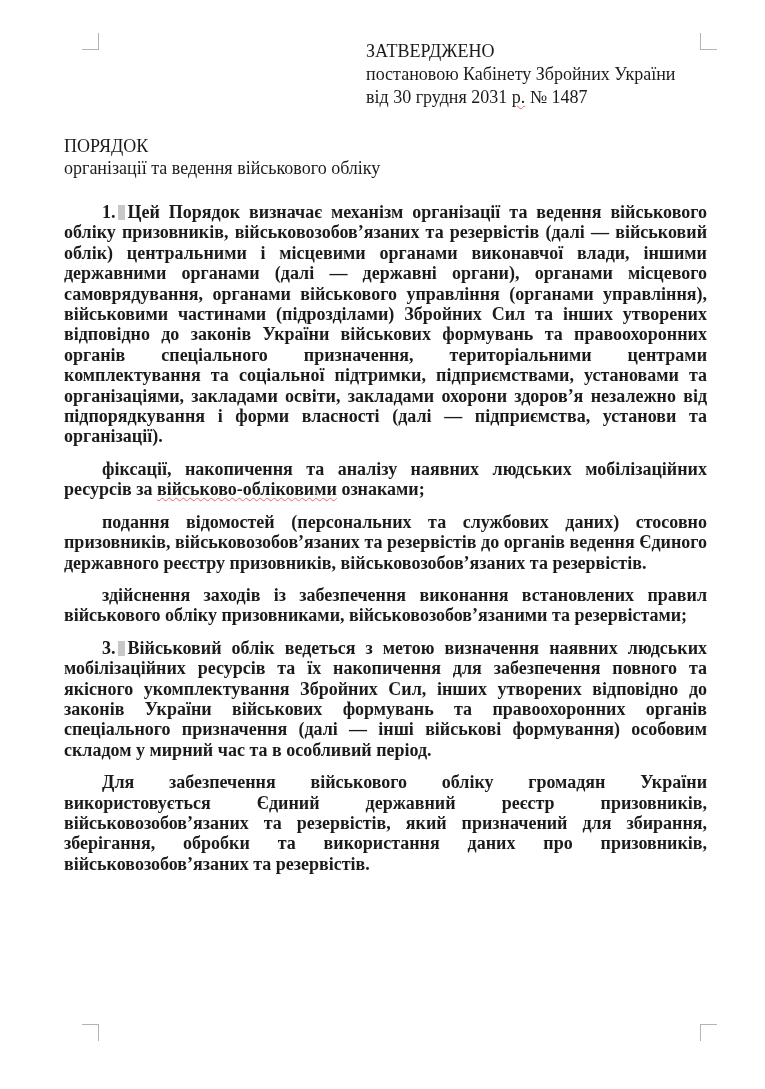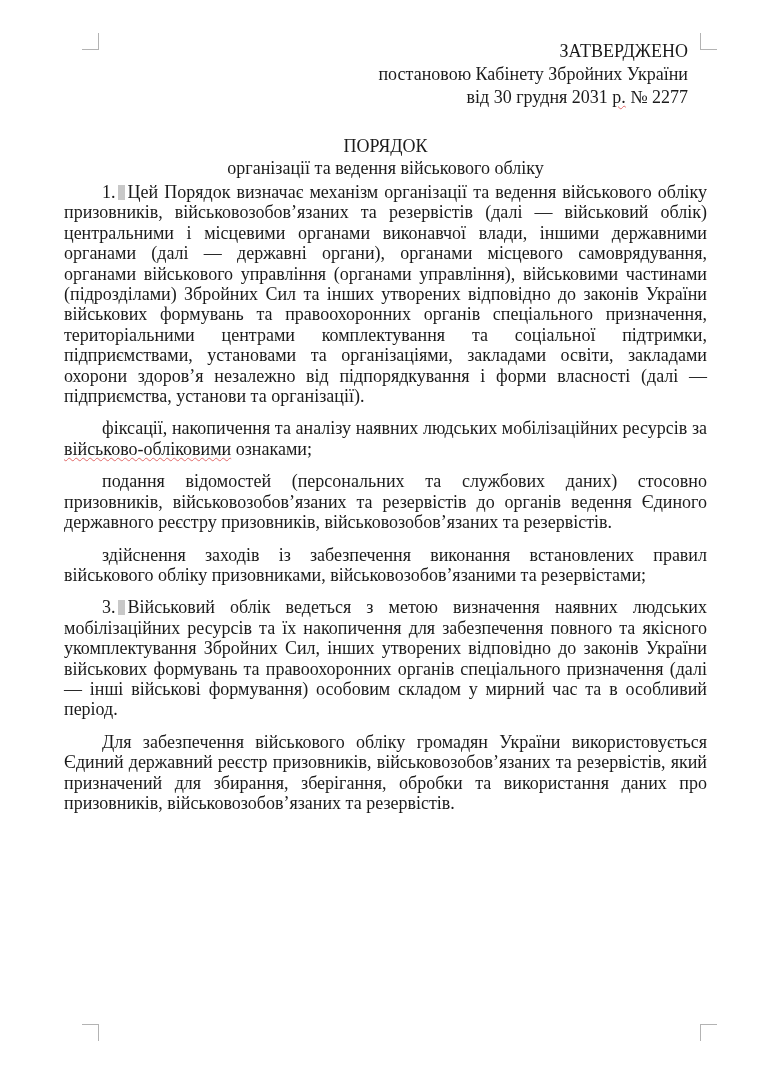--- a/index.html
+++ b/index.html
@@ -32,30 +32,31 @@
 
   .content {
     position: absolute;
     left: 64px;
     top: 40px;
     width: 643px;
   }
   .approval {
     margin-left: 302px;
     width: 322px;
-    text-align: right;
+    text-align: left;
     line-height: 23px;
   }
   .doc-title {
     margin-top: 26px;
-    text-align: center;
+    text-align: left;
     line-height: 22px;
   }
   .body-text {
-    margin-top: 3px;
+    margin-top: 23px;
+    font-weight: bold;
   }
   p.para {
     margin: 0 0 12px 0;
     text-indent: 38px;
     text-align: justify;
     line-height: 20.4px;
   }
   p.para:last-child { margin-bottom: 0; }
   .misspelled {
     text-decoration-line: underline;
@@ -81,21 +82,21 @@
   <div class="crop tl"></div>
   <div class="crop tr"></div>
   <div class="crop bl"></div>
   <div class="crop br"></div>
 
   <div class="content">
 
     <div class="approval">
       <div>ЗАТВЕРДЖЕНО</div>
       <div>постановою Кабінету Збройних України</div>
-      <div><span>від 30 грудня 2031 </span><span class="misspelled">р.</span><span> № 2277</span></div>
+      <div><span>від 30 грудня 2031 </span><span class="misspelled">р.</span><span> № 1487</span></div>
     </div>
 
     <div class="doc-title">
       <div>ПОРЯДОК</div>
       <div>організації та ведення військового обліку</div>
     </div>
 
     <div class="body-text">
 
       <p class="para"><span>1.</span><span class="space-marker"></span><span>Цей Порядок визначає механізм організації та ведення військового обліку призовників, військовозобов’язаних та резервістів (далі — військовий облік) центральними і місцевими органами виконавчої влади, іншими державними органами (далі — державні органи), органами місцевого самоврядування, органами військового управління (органами управління), військовими частинами (підрозділами) Збройних Сил та інших утворених відповідно до законів України військових формувань та правоохоронних органів спеціального призначення, територіальними центрами комплектування та соціальної підтримки, підприємствами, установами та організаціями, закладами освіти, закладами охорони здоров’я незалежно від підпорядкування і форми власності (далі — підприємства, установи та організації).</span></p>

